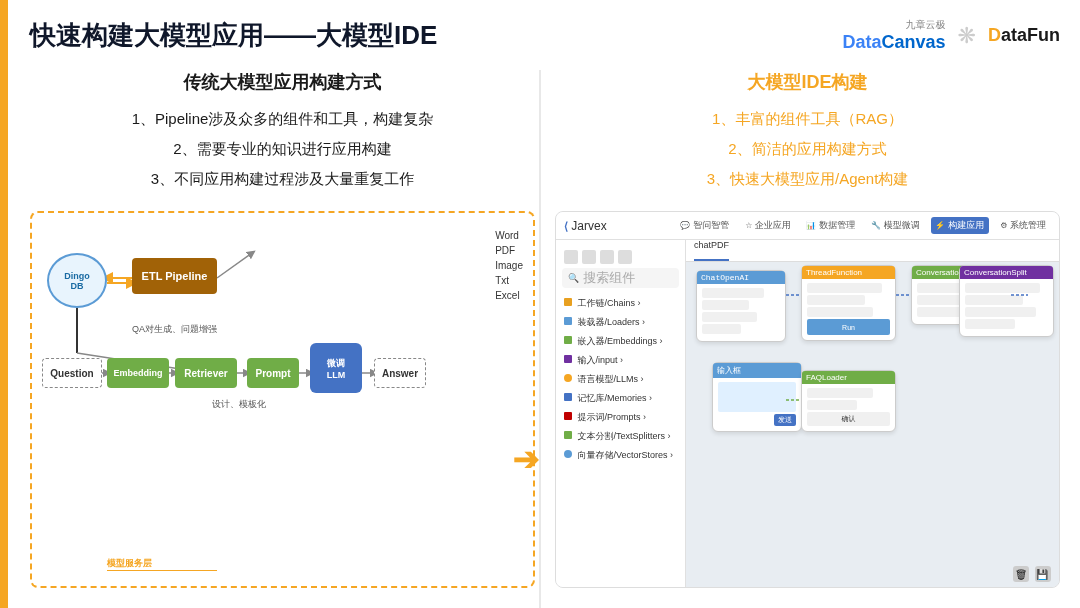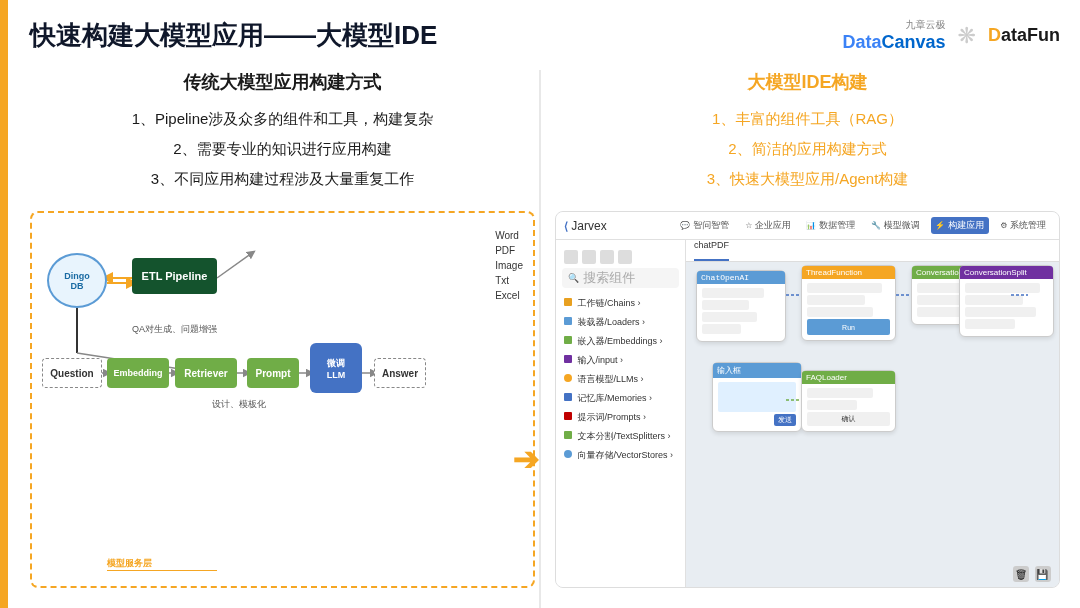--- a/index.html
+++ b/index.html
@@ -134,21 +134,21 @@
       background: #e8f4fd;
       border: 2px solid #5b9bd5;
       border-radius: 50%;
       color: #1a6ba3;
       font-size: 10px;
     }
 
     .node-etl {
       left: 90px; top: 35px;
       width: 85px; height: 36px;
-      background: #14532d;
+      background: #a16207;
       color: white;
       font-size: 11px;
       border-radius: 4px;
     }
 
     .node-question {
       left: 0px; top: 135px;
       width: 60px; height: 30px;
       background: white;
       border: 1.5px dashed #888;

